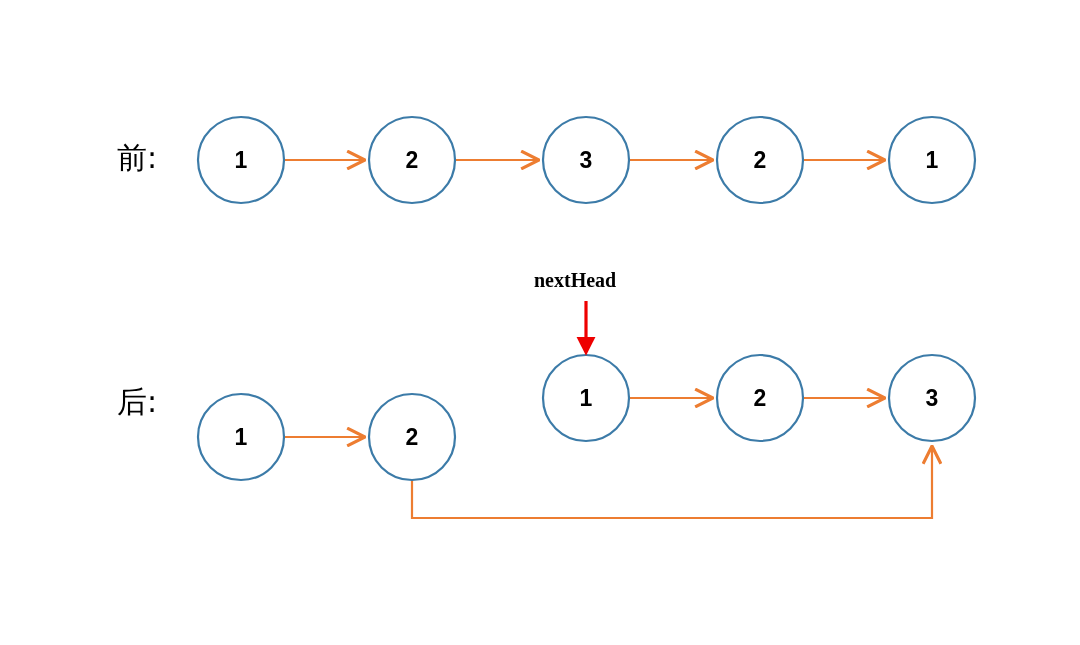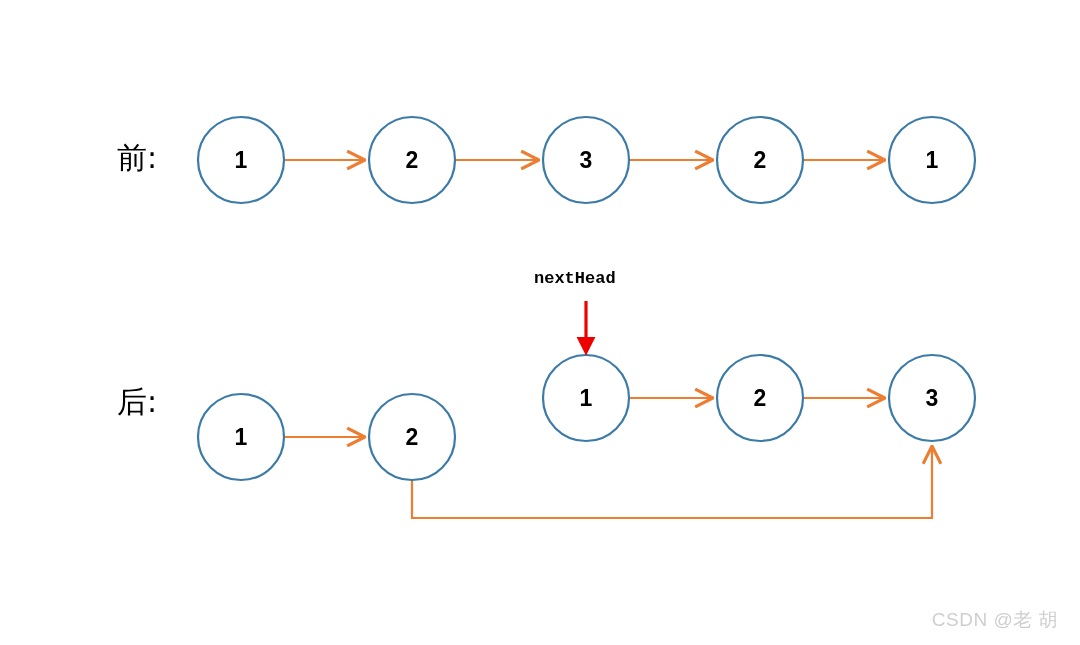--- a/index.html
+++ b/index.html
@@ -42,23 +42,23 @@
     font-size: 23px;
     color: #000000;
     transform: translate(-50%, -50%);
     white-space: nowrap;
     pointer-events: none;
   }
   #pointer-label {
     position: absolute;
     left: 534px;
     top: 269px;
-    font-family: Liberation Mono, monospace;
+    font-family: Liberation Serif, serif;
     font-weight: bold;
-    font-size: 17px;
+    font-size: 20px;
     color: #000000;
     white-space: nowrap;
   }
   #watermark {
     position: absolute;
     right: 22px;
     bottom: 12px;
     font-family: "Liberation Sans", sans-serif;
     font-size: 19px;
     color: #cfcfcf;
@@ -128,15 +128,14 @@
   <div class="node-value" style="left:932px; top:160px;">1</div>
 
   <div class="node-value" style="left:241px; top:437px;">1</div>
   <div class="node-value" style="left:412px; top:437px;">2</div>
   <div class="node-value" style="left:586px; top:398px;">1</div>
   <div class="node-value" style="left:760px; top:398px;">2</div>
   <div class="node-value" style="left:932px; top:398px;">3</div>
 
   <div id="pointer-label">nextHead</div>
 
-  <div id="watermark">CSDN @老 胡</div>
 
 </div>
 
 </body></html>

